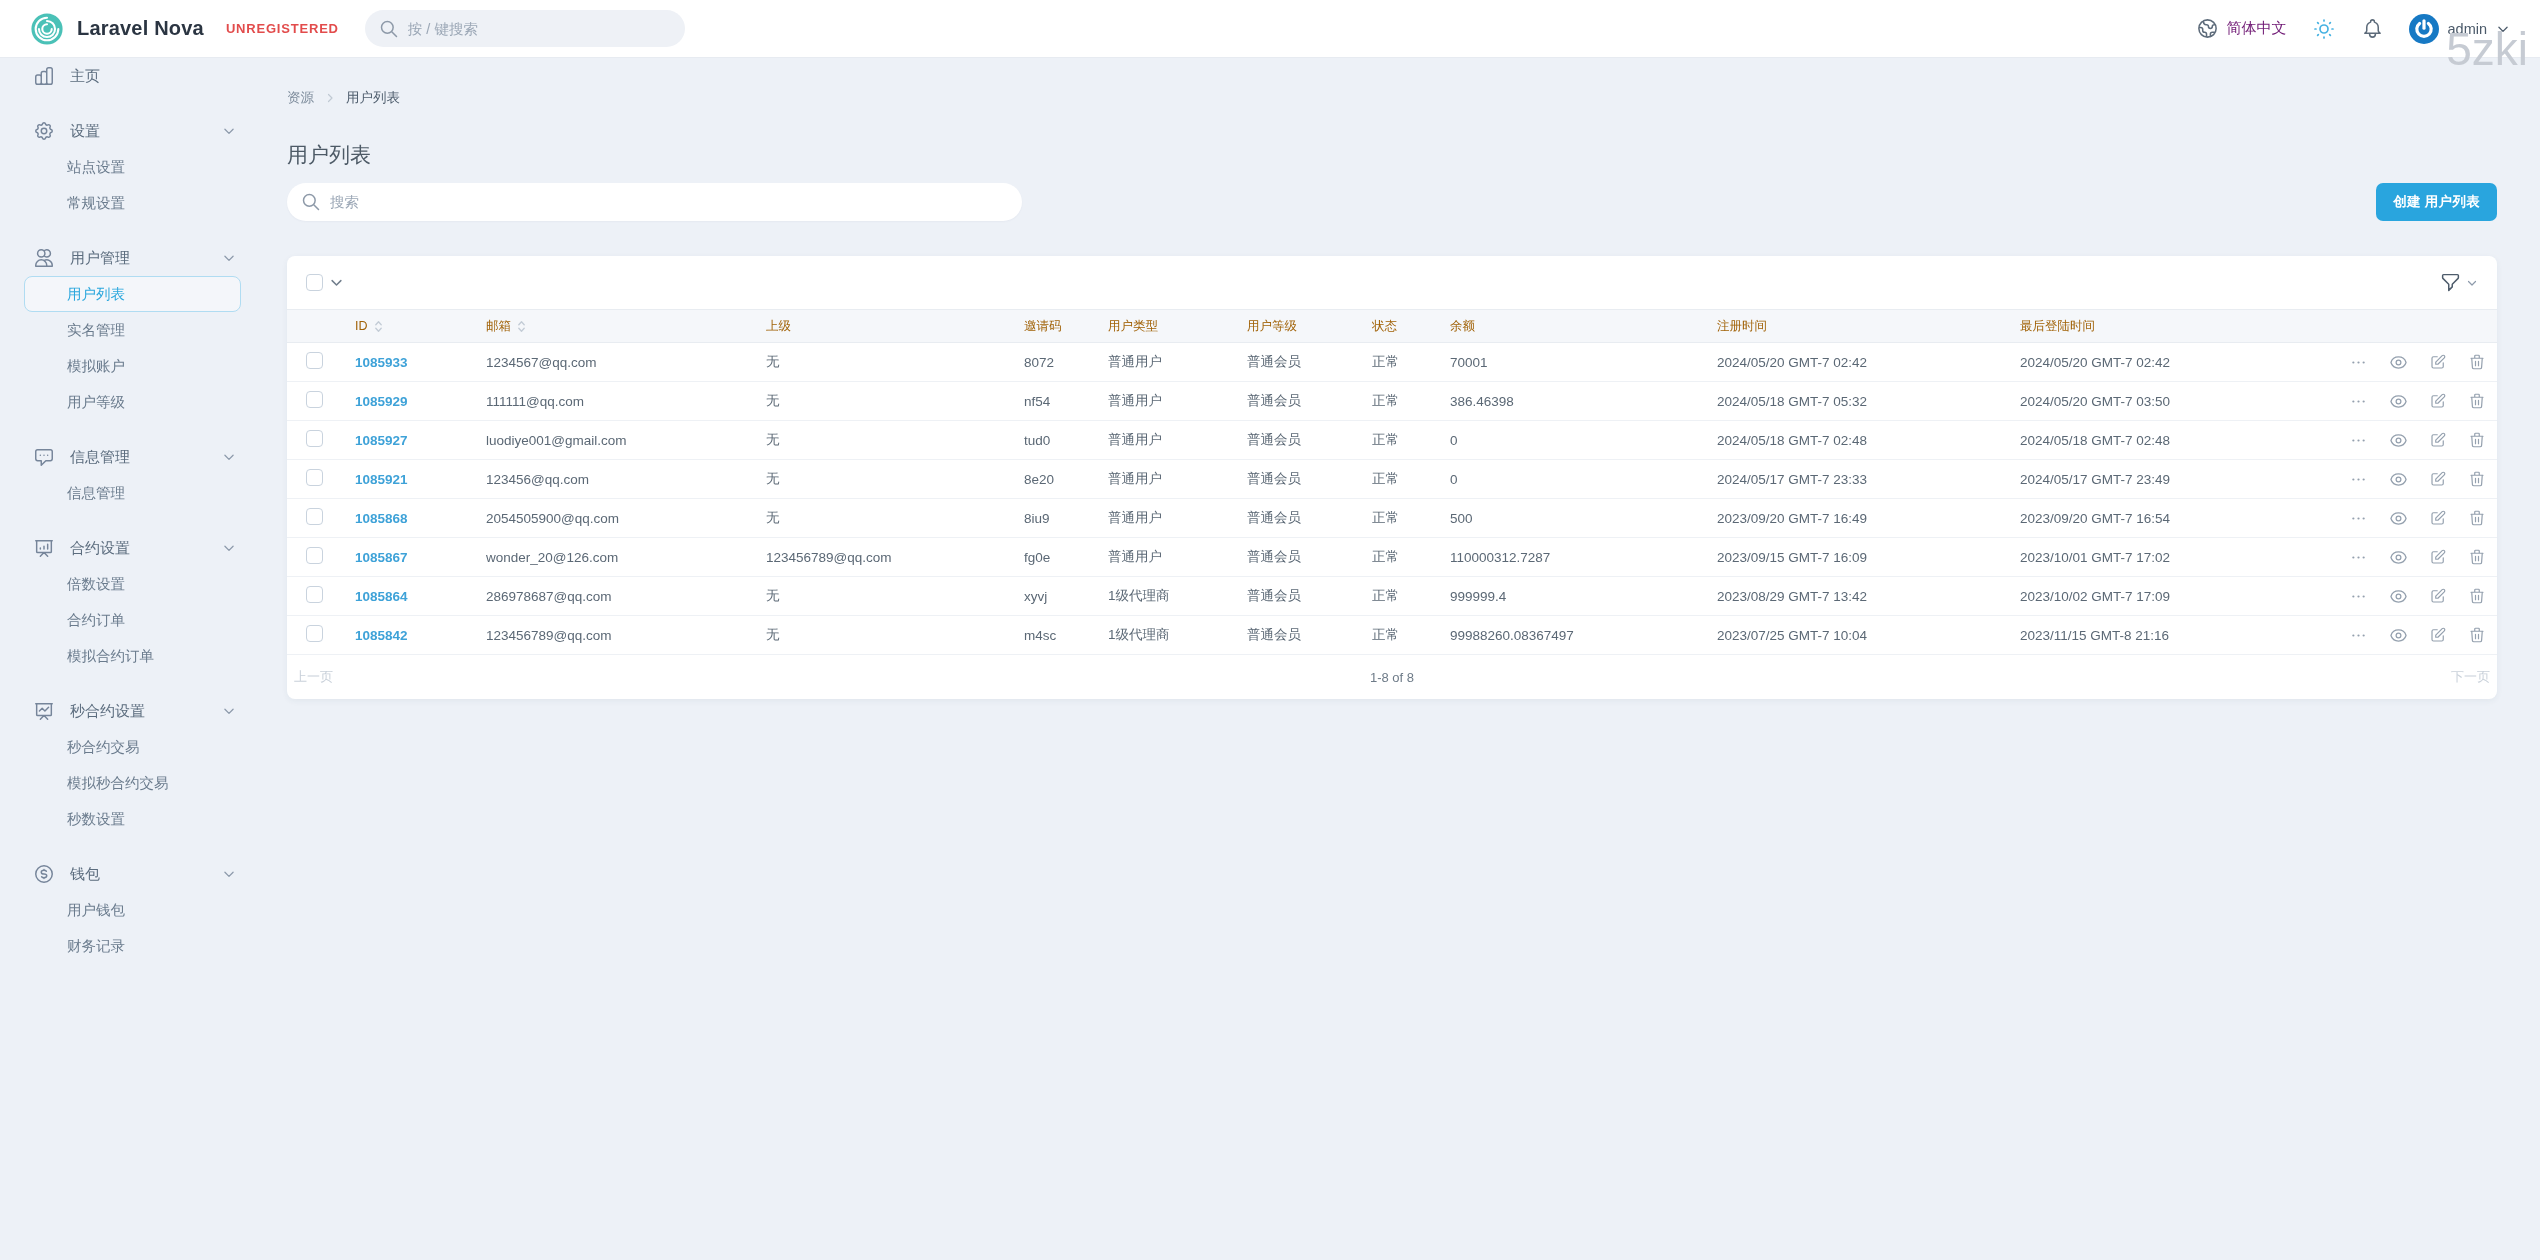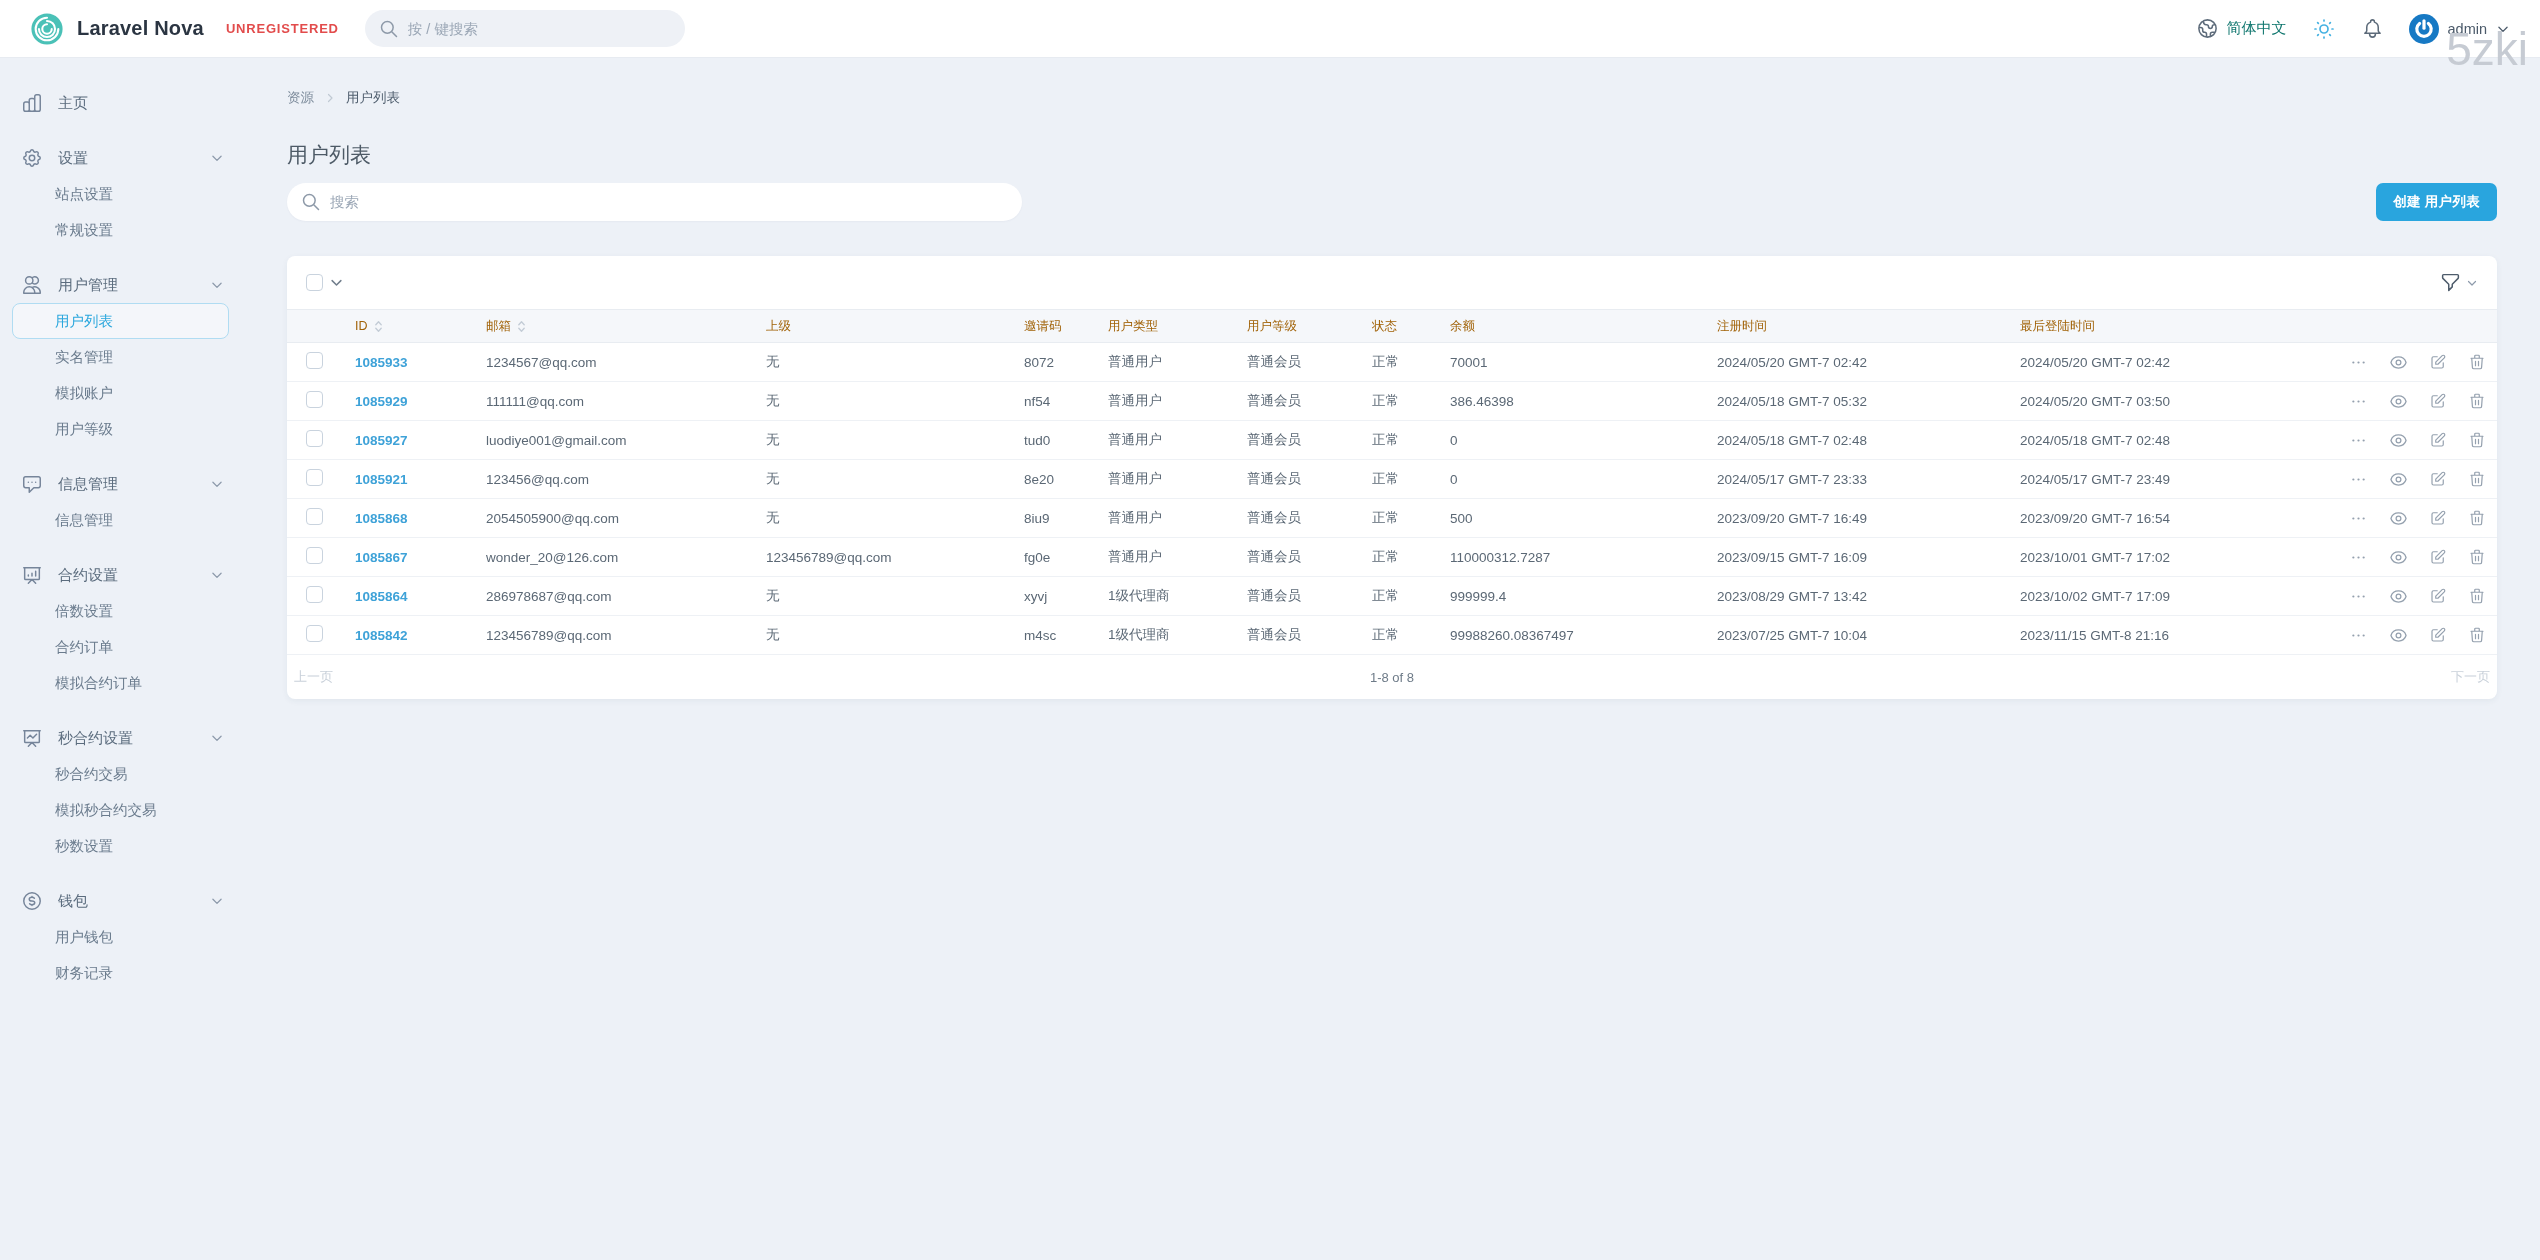--- a/index.html
+++ b/index.html
@@ -24,31 +24,31 @@
   .topbar-search {
     margin-left:26px; width:320px; height:37px; border-radius:19px;
     background:#eef1f6; display:flex; align-items:center; padding:0 14px; gap:9px;
   }
   .topbar-search input, .main-search input {
     border:none; background:transparent; outline:none; width:100%;
     font-size:14.5px; color:#42505e; font-family:inherit;
   }
   .topbar-search input::placeholder, .main-search input::placeholder { color:#9aa6b5; }
   .topbar-right { margin-left:auto; display:flex; align-items:center; gap:25px; }
-  .locale { display:flex; align-items:center; gap:8px; font-size:15px; color:#0f766e; cursor:pointer; }
+  .locale { display:flex; align-items:center; gap:8px; font-size:15px; color:#701a75; cursor:pointer; }
   .icon-btn { cursor:pointer; }
   .user { display:flex; align-items:center; gap:9px; font-size:14.5px; color:#4b5a6a; cursor:pointer; }
 
   .watermark {
     position:absolute; top:22px; right:12px; z-index:20;
     font-size:46px; font-weight:500; color:#c6cbd3;
   }
 
   
-  .sidebar { position:absolute; left:0; top:58px; bottom:0; width:260px; padding-top:27px; }
+  .sidebar { position:absolute; left:12px; top:58px; bottom:0; width:260px; }
   .nav-section { margin-bottom:19px; }
   .nav-group { height:36px; display:flex; align-items:center; padding:0 36px 0 21px; cursor:pointer; }
   .nav-icon { width:24px; color:#76859a; flex:none; }
   .nav-label { margin-left:13px; font-size:15px; color:#5b6c7e; flex:1; }
   .nav-chev { color:#8d9aab; }
   .nav-child { height:36px; display:flex; align-items:center; padding-left:55px; font-size:14.5px; color:#6a7b8d; cursor:pointer; }
   .nav-child.active {
     color:#2ba7dd; border:1px solid #b0dcf2; border-radius:8px;
     margin:0 31px 0 12px; padding-left:42px; background:rgba(255,255,255,.4);
   }

